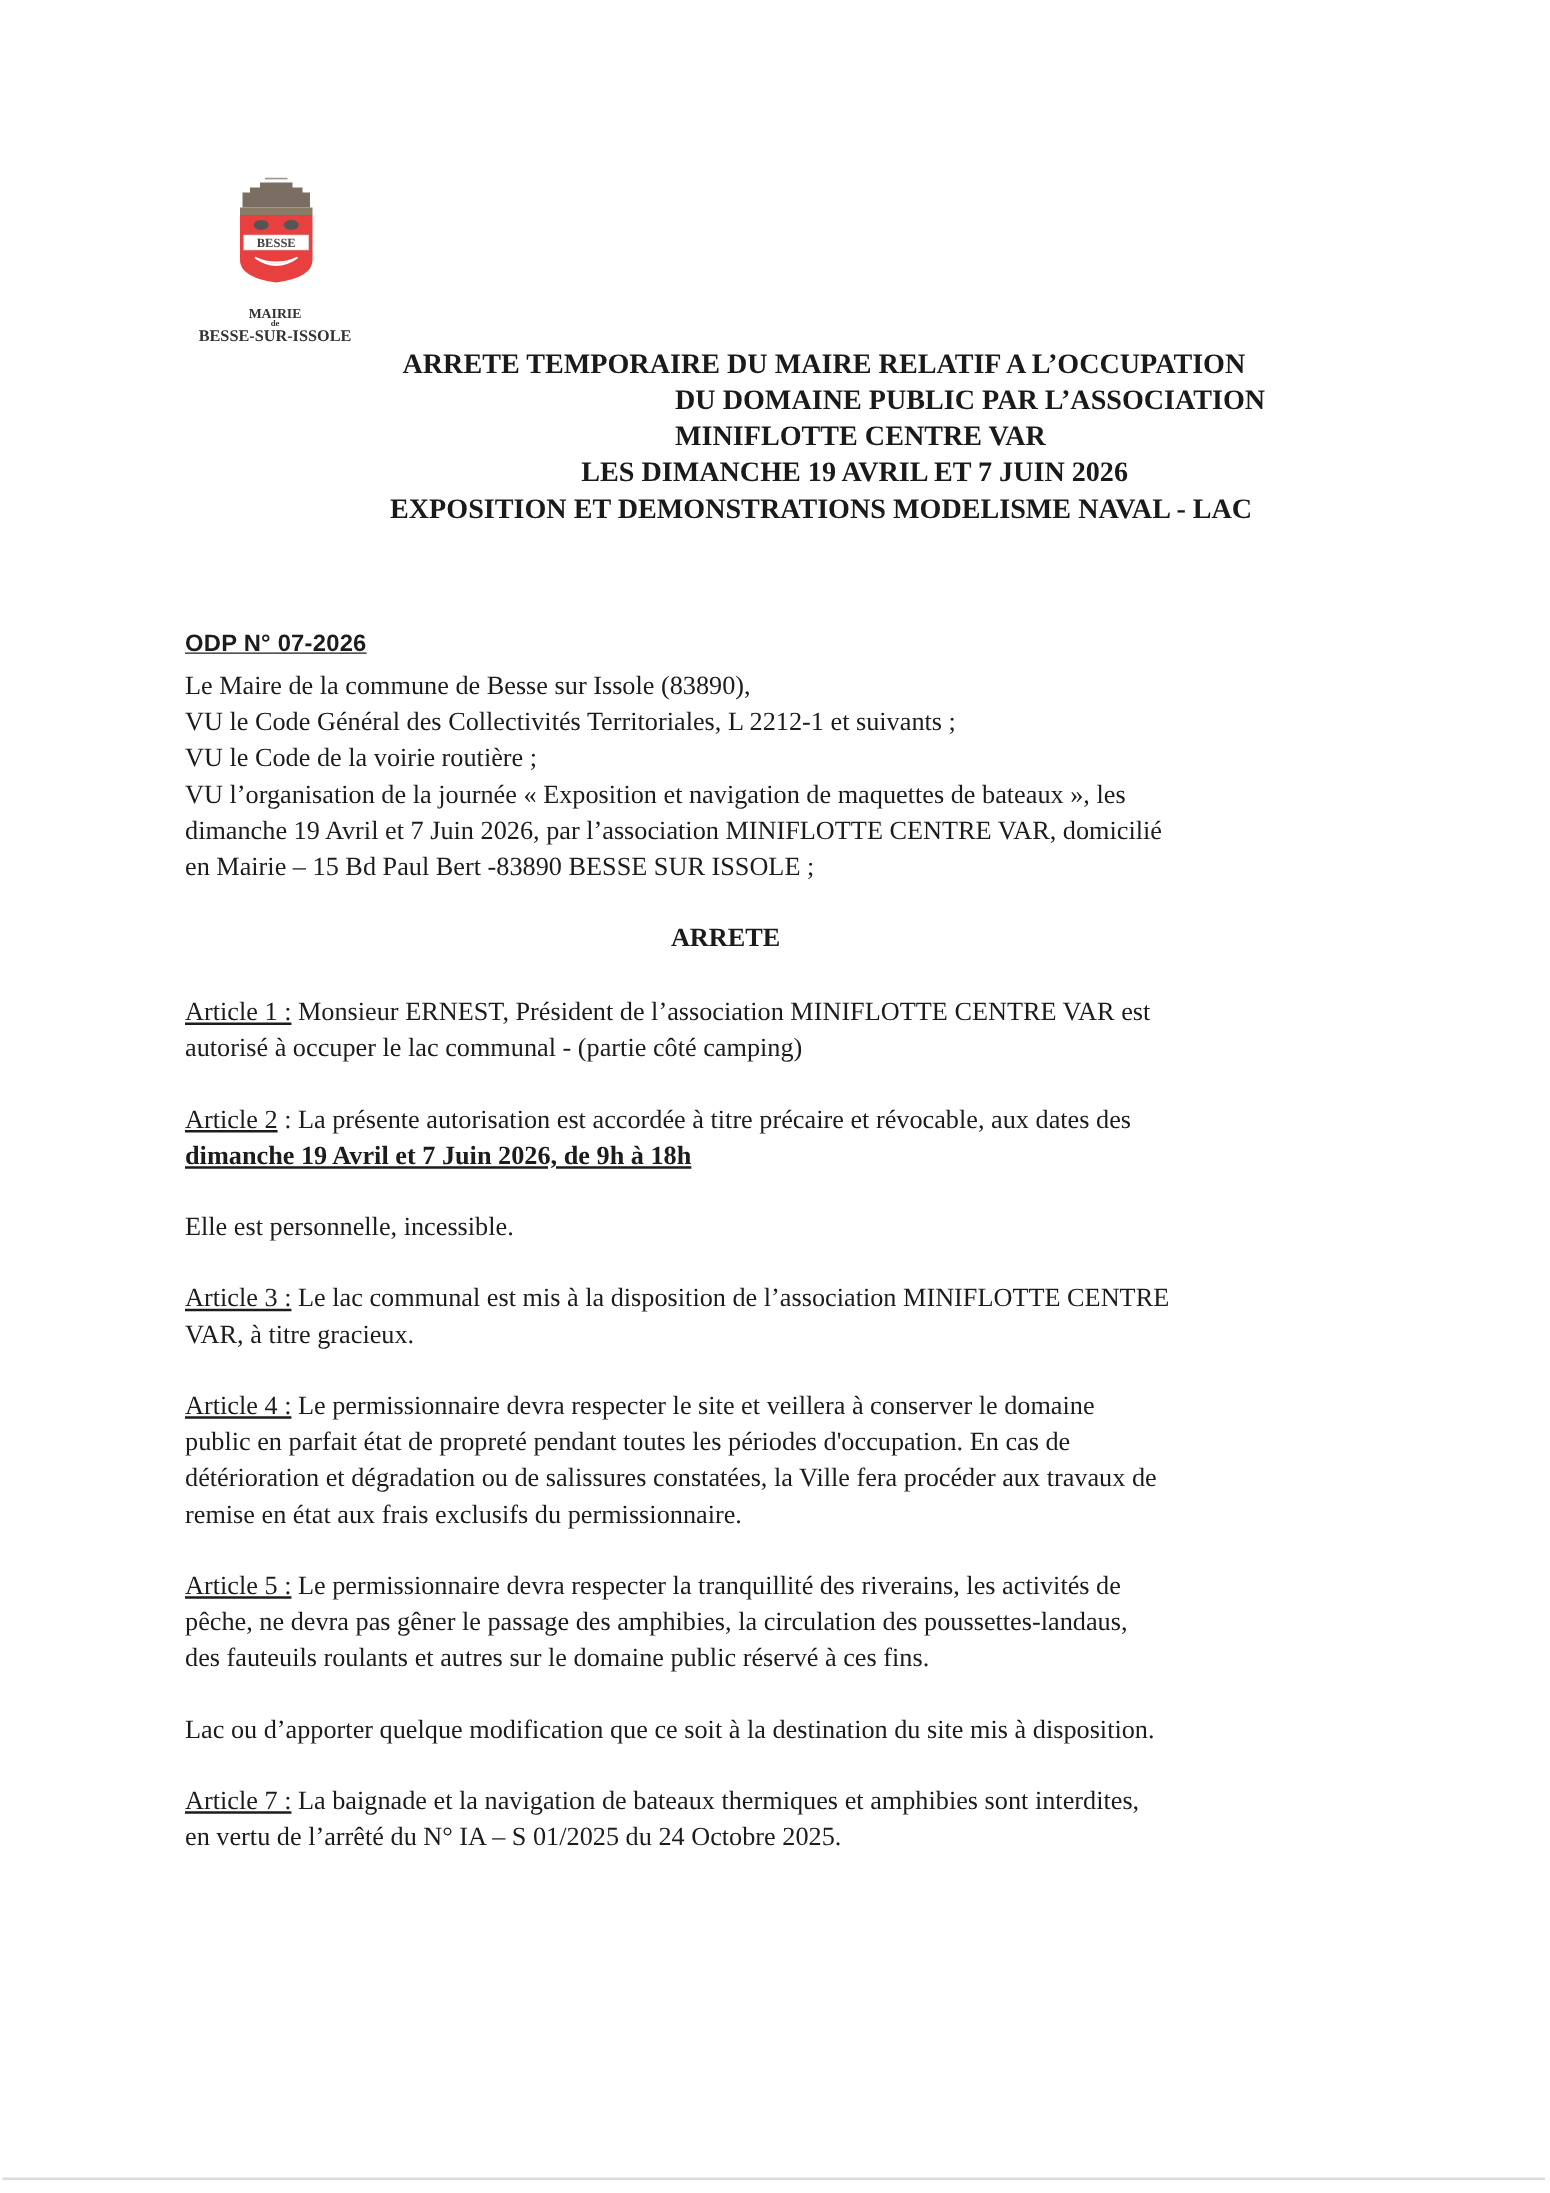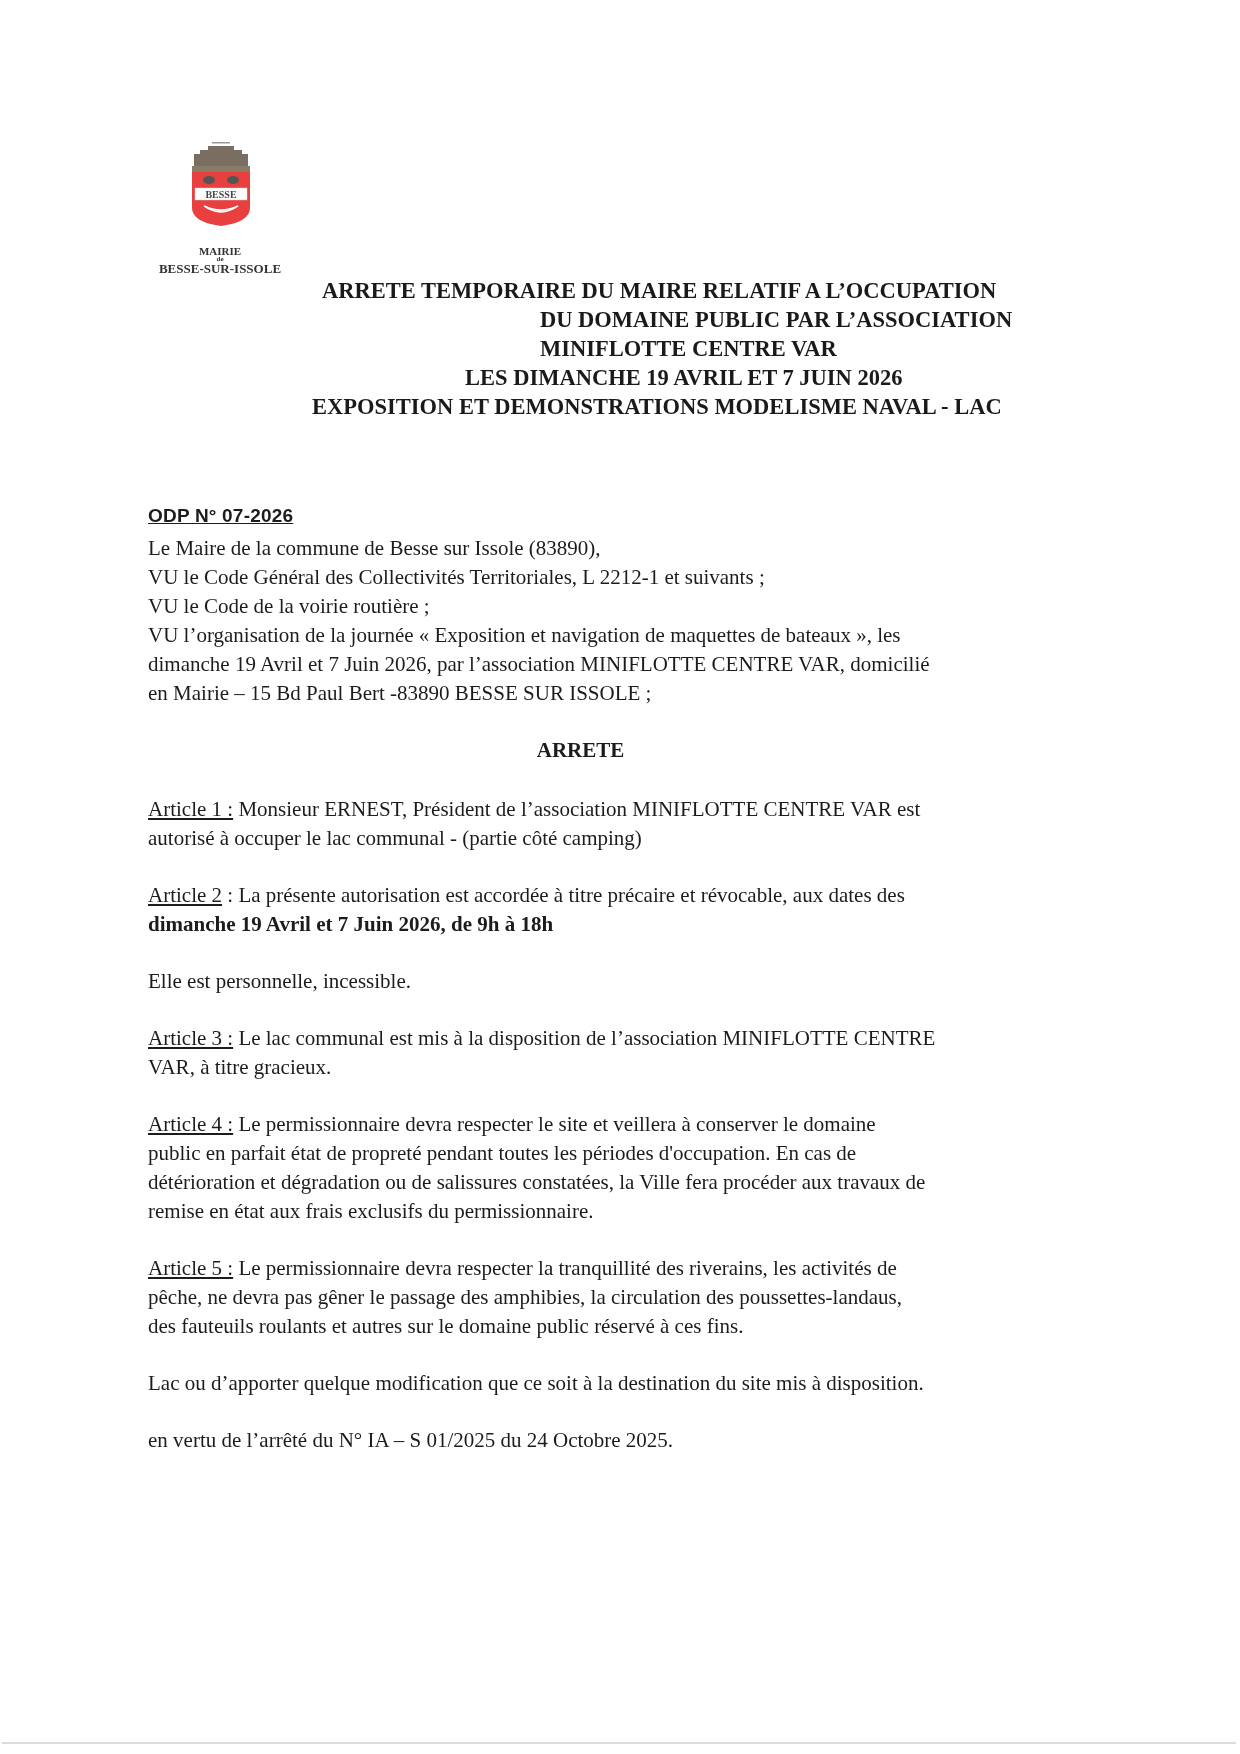--- a/index.html
+++ b/index.html
@@ -17,21 +17,21 @@
   .t1 { padding-left: 32px; }
   .t2 { padding-left: 250px; }
   .t3 { padding-left: 250px; }
   .t4 { padding-left: 175px; }
   .t5 { padding-left: 22px; }
   .odp { position: absolute; left: 148px; top: 478px; font-family: "Liberation Sans Narrow", "Liberation Sans", sans-serif; font-weight: bold; font-size: 19px; text-decoration: underline; letter-spacing: 0.2px; margin-top: 27px; }
   .body { position: absolute; left: 148px; top: 534px; width: 950px; font-size: 21px; line-height: 29px; }
   .body p { margin: 0; }
   .center { text-align: center; font-weight: bold; width: 865px; }
   .art-label { font-weight: normal; text-decoration: underline; }
-  .bold { font-weight: bold; }
+  .bold { font-weight: bold; text-decoration: underline; }
   .gap1 { height: 28px; }
   .gap2 { height: 30px; }
   .footer-line { position: absolute; left: 2px; top: 1742px; width: 1234px; height: 2px; background: #dcdcdc; }
 </style>
 </head>
 <body>
 
 <div class="logo">
   <svg width="66" height="86" viewBox="0 0 66 86">
     <rect x="24" y="0" width="18" height="1.5" fill="#999"></rect>
@@ -109,17 +109,18 @@
     <p>des fauteuils roulants et autres sur le domaine public réservé à ces fins.</p>
   </div>
   <div class="gap1"></div>
 
   <div>
     <p>Lac ou d’apporter quelque modification que ce soit à la destination du site mis à disposition.</p>
   </div>
   <div class="gap1"></div>
 
   <div>
+    <p><span class="art-label">Article 7 :</span><span> La baignade et la navigation de bateaux thermiques et amphibies sont interdites,</span></p>
     <p>en vertu de l’arrêté du N° IA – S 01/2025 du 24 Octobre 2025.</p>
   </div>
 </div>
 
 <div class="footer-line"></div>
 
 </body></html>

